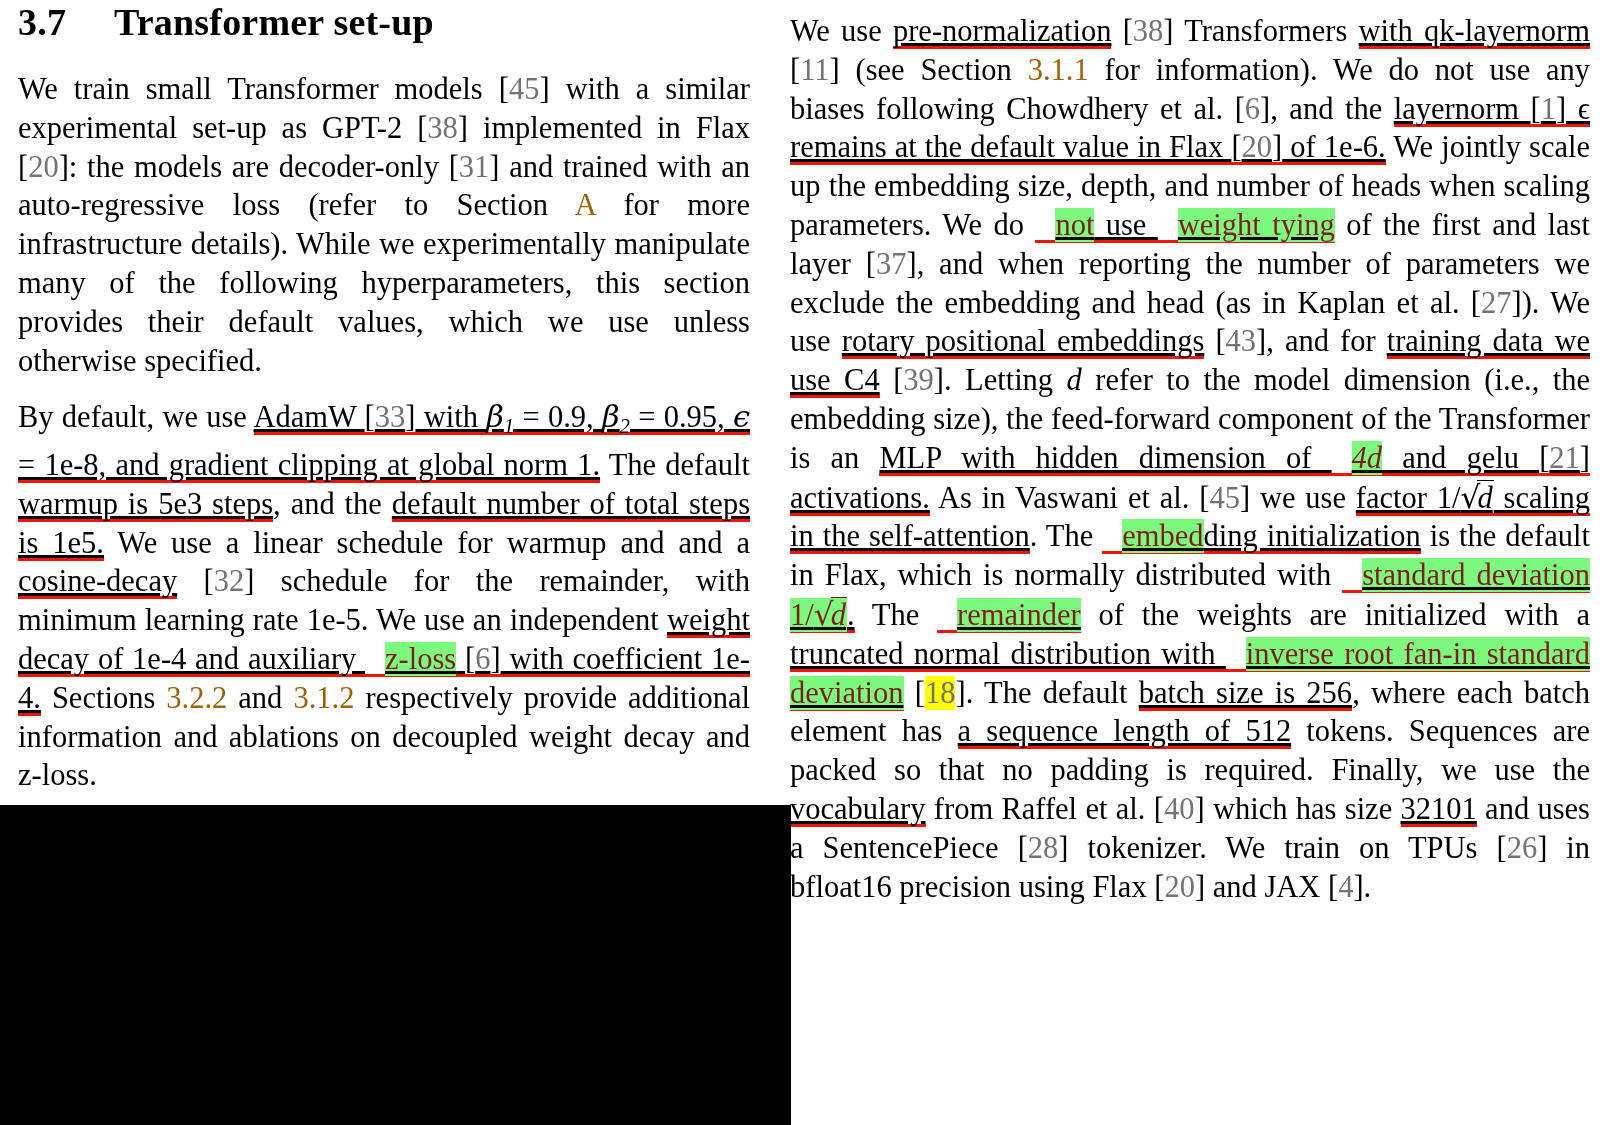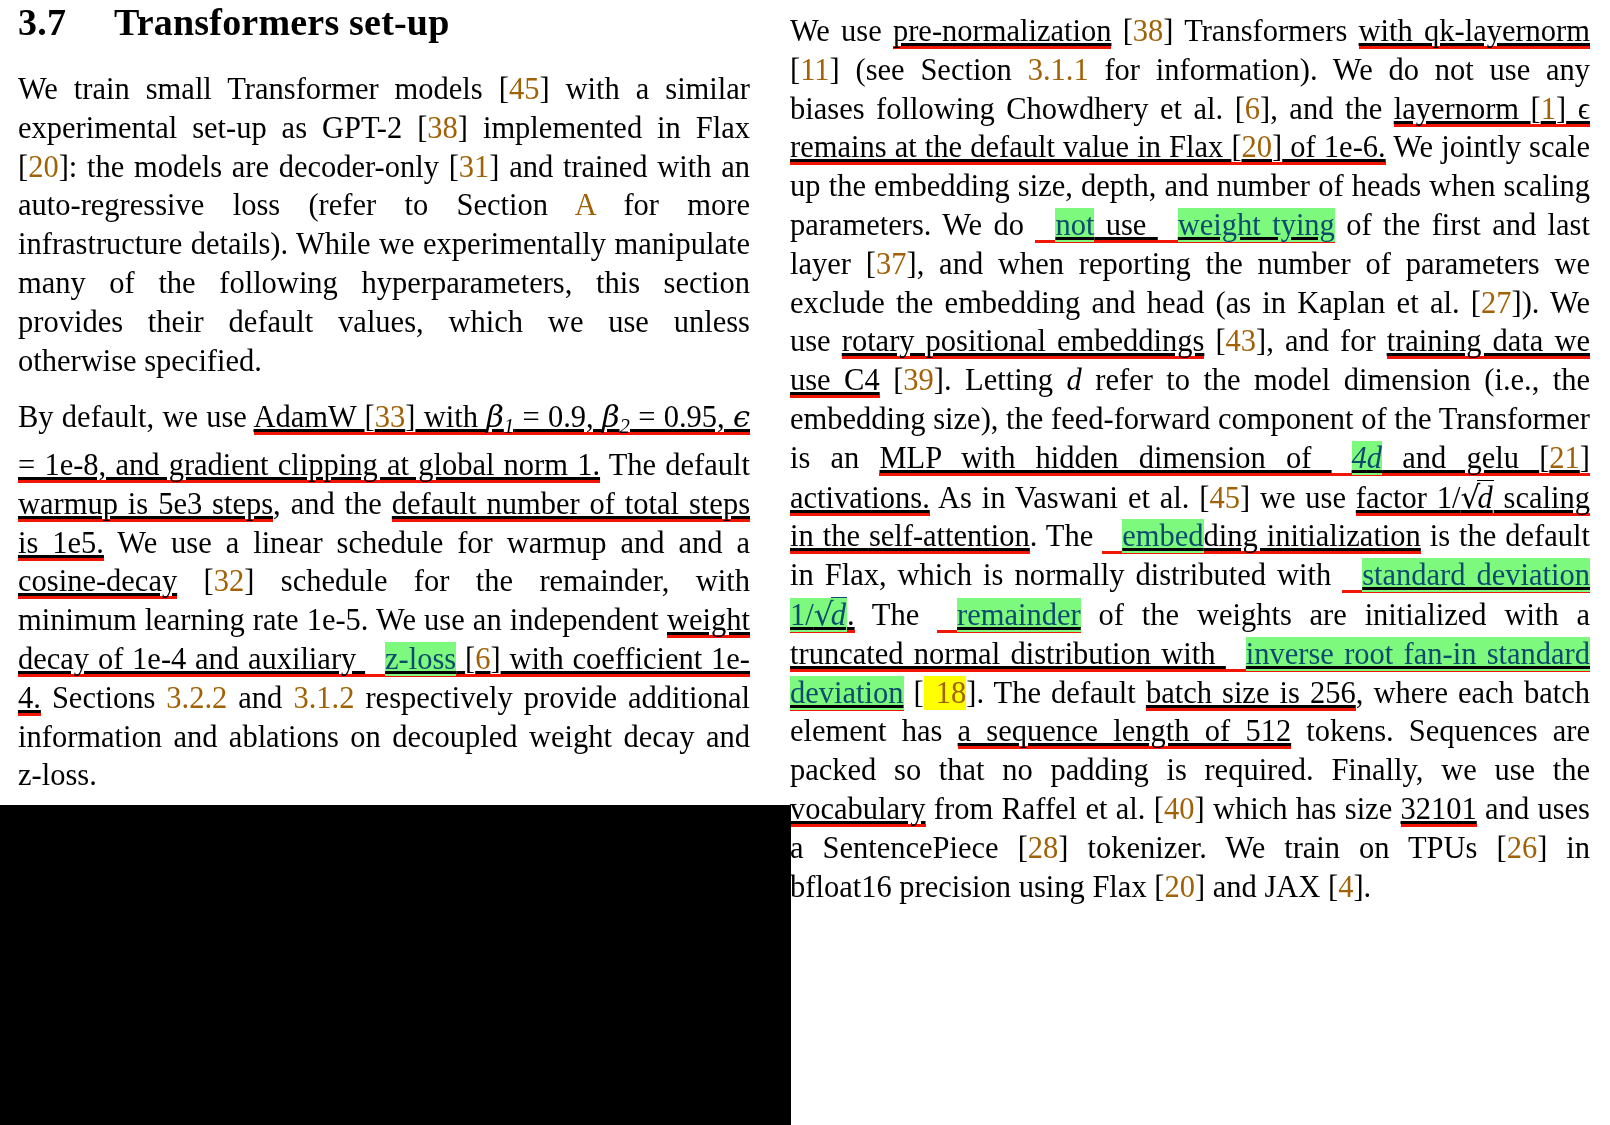--- a/index.html
+++ b/index.html
@@ -57,39 +57,38 @@
 
   p.para {
     margin: 0 0 18px 0;
     padding: 0;
     text-indent: 0;
   }
   p.para:last-child { margin-bottom: 0; }
 
   
   .cite {
-    color: #a16207;
+    color: #737373;
   }
   .ref {
     color: #a16207;
   }
   .u {
     
     box-shadow: inset 0 -3px 0 0 #f01505;
     padding-bottom: 1px;
     text-decoration: underline;
   }
   .hl-green {
     background: #7df97d;
-    color: #0c4a6e;
+    color: #7f1d1d;
     margin-left: 20px;
   }
   .hl-yellow {
     background: #ffff00;
-    padding-left: 12px;
   }
   .mathit {
     font-style: italic;
     font-family: "Liberation Serif", "DejaVu Serif", serif;
   }
   .mathsym {
     font-family: "DejaVu Serif", "Liberation Serif", serif;
     font-style: italic;
   }
   .sub {
@@ -125,21 +124,21 @@
   }
 </style>
 </head>
 <body>
 
 <div class="page">
 
   <div class="col col-left">
 
     <h2 class="section-heading">
-      <span class="secnum">3.7</span><span>Transformers set-up</span>
+      <span class="secnum">3.7</span><span>Transformer set-up</span>
     </h2>
 
     <p class="para"><span>We train small Transformer models </span>[<span class="cite">45</span>]<span> with a similar experimental set-up as GPT-2 </span>[<span class="cite">38</span>]<span> implemented in Flax </span>[<span class="cite">20</span>]<span>: the models are decoder-only </span>[<span class="cite">31</span>]<span> and trained with an auto-regressive loss (refer to Section </span><span class="ref">A</span><span> for more infrastructure details). While we experimentally manipulate many of the following hyperparameters, this section provides their default values, which we use unless otherwise specified.</span></p>
 
     <p class="para"><span>By default, we use </span><span class="u"><span>AdamW </span>[<span class="cite">33</span>]<span> with </span><span class="mathsym">β</span><span class="sub">1</span><span> = 0.9, </span><span class="mathsym">β</span><span class="sub">2</span><span> = 0.95, </span><span class="mathsym">ϵ</span><span> = 1e-8, and gradient clipping at global norm 1.</span></span><span> The default </span><span class="u">warmup is 5e3 steps</span><span>, and the </span><span class="u">default number of total steps is 1e5.</span><span> We use a linear schedule for warmup and and a </span><span class="u">cosine-decay</span><span> </span>[<span class="cite">32</span>]<span> schedule for the remainder, with minimum learning rate 1e-5. We use an independent </span><span class="u"><span>weight decay of 1e-4 and auxiliary </span><span class="hl-green">z-loss</span><span> </span>[<span class="cite">6</span>]<span> with coefficient 1e-4.</span></span><span> Sections </span><span class="ref">3.2.2</span><span> and </span><span class="ref">3.1.2</span><span> respectively provide additional information and ablations on decoupled weight decay and z-loss.</span></p>
 
   </div>
 
   <div class="col col-right">
 

